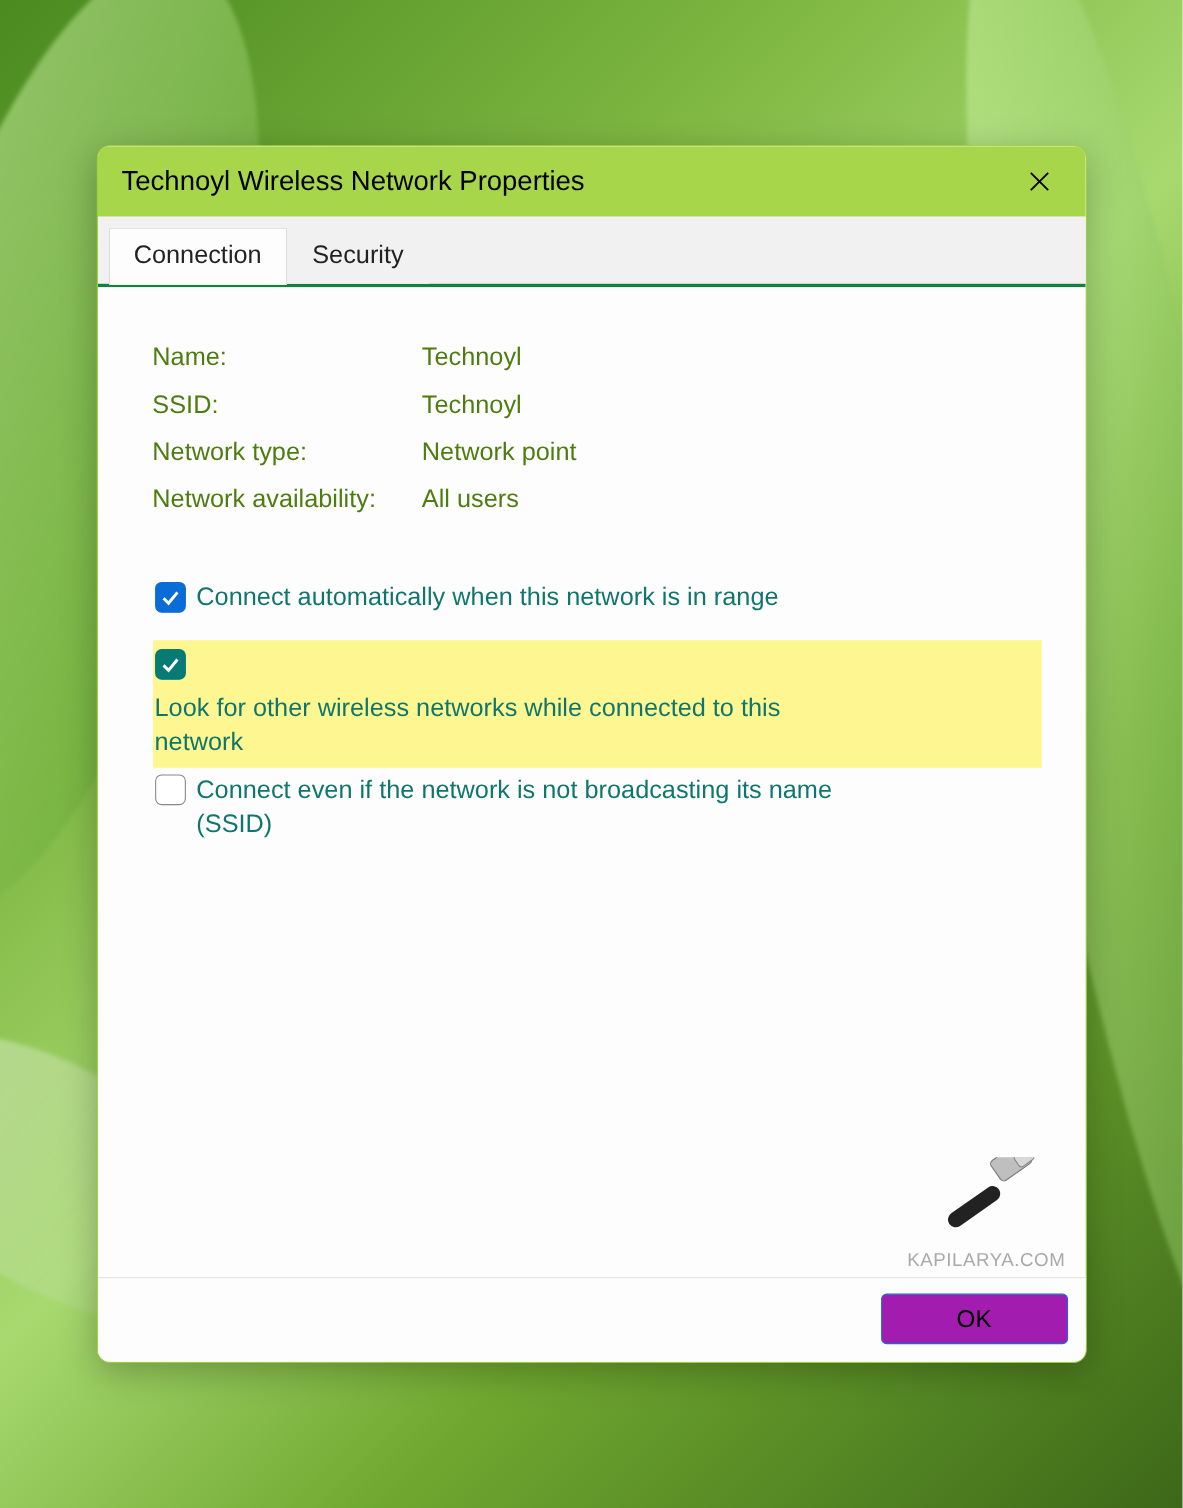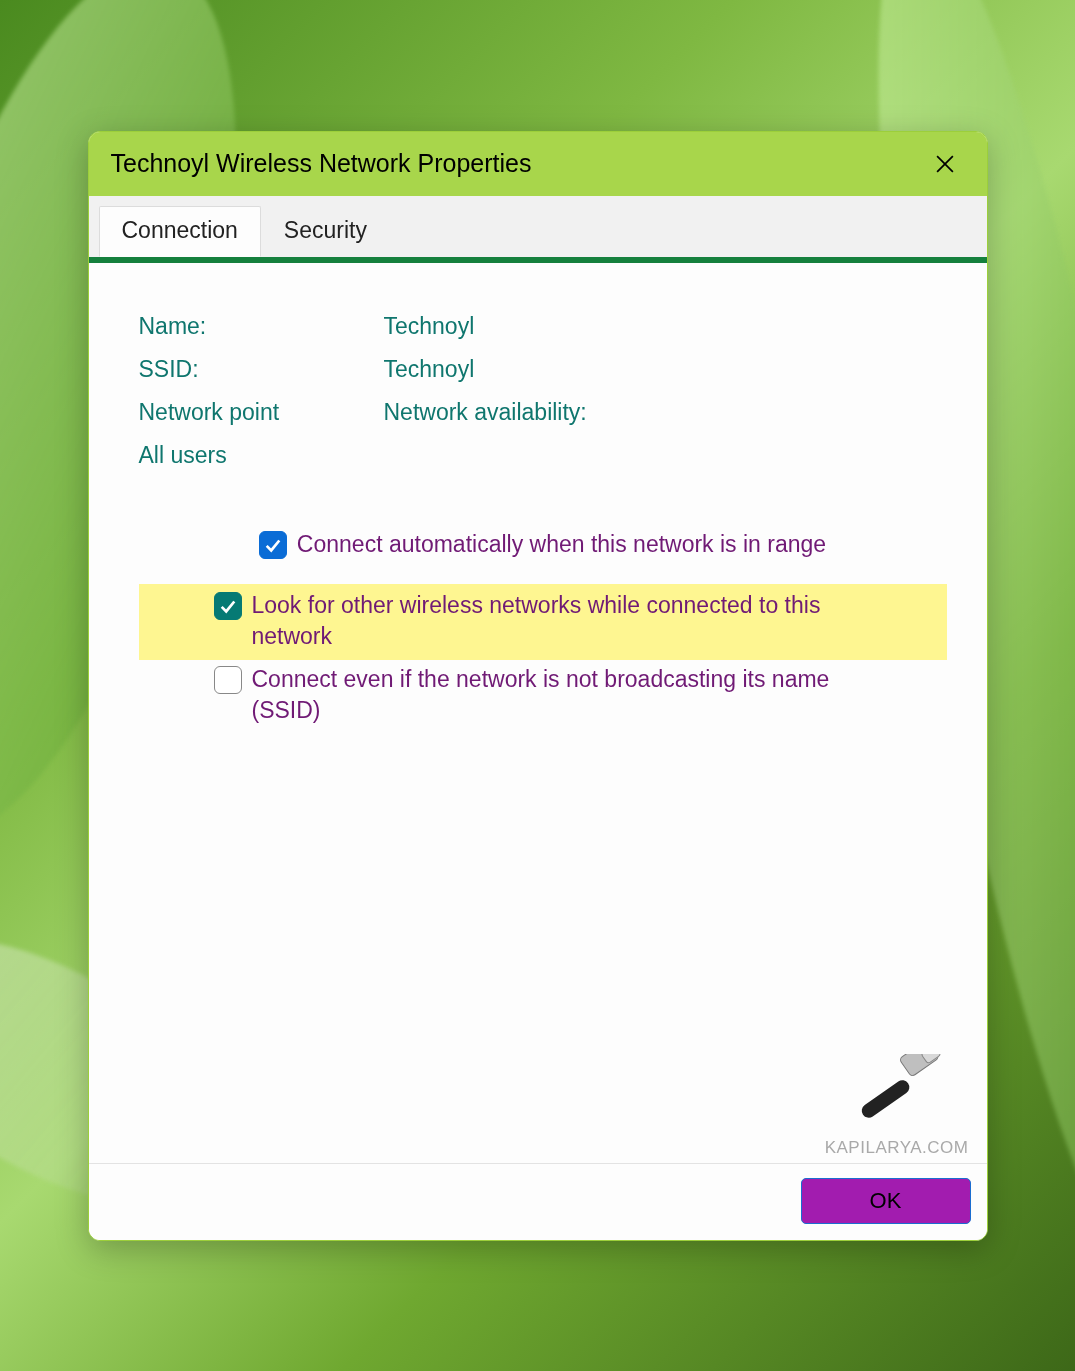--- a/index.html
+++ b/index.html
@@ -47,25 +47,24 @@
   }
   .close-btn {
     width: 40px; height: 40px;
     display: flex; align-items: center; justify-content: center;
     cursor: pointer;
     font-size: 20px;
   }
   .close-btn svg { width: 18px; height: 18px; }
   .tab-area {
     background: #f1f1f1;
-    border-bottom: 6px solid #15803d;
+    border-bottom: 3px solid #15803d;
     padding: 10px 0 0 10px;
     display: flex;
     gap: 0;
-    align-items: center;
   }
   .tab {
     padding: 10px 22px 12px 22px;
     font-size: 23px;
     color: #222;
     background: #f1f1f1;
     border: 1px solid transparent;
     cursor: pointer;
   }
   .tab.active {
@@ -78,38 +77,38 @@
   .content {
     padding: 50px 40px 20px 50px;
     min-height: 900px;
     position: relative;
   }
   .info-grid {
     display: grid;
     grid-template-columns: 245px auto;
     row-gap: 16px;
     font-size: 23px;
-    color: #0f766e;
+    color: #4d7c0f;
     margin-bottom: 56px;
   }
   .check-row {
     display: flex;
     align-items: flex-start;
     gap: 10px;
     font-size: 23px;
-    color: #701a75;
+    color: #0f766e;
     padding: 4px 2px;
     margin-bottom: 0px;
     line-height: 1.35;
-    justify-content: center;
   }
   .check-row.highlight {
     background: #fef691;
     margin: 20px 0 0 0;
     padding: 6px 2px 8px 2px;
+    flex-direction: column;
   }
   .chk {
     width: 28px; height: 28px;
     border-radius: 6px;
     border: 1.5px solid #888;
     background: #fff;
     flex-shrink: 0;
     display: flex; align-items: center; justify-content: center;
     margin-top: 2px;
     cursor: pointer;
@@ -173,20 +172,21 @@
     <div class="tab active">Connection</div>
     <div class="tab">Security</div>
   </div>
 
   <div class="content">
     <div class="info-grid">
       <div>Name:</div>
       <div>Technoyl</div>
       <div>SSID:</div>
       <div>Technoyl</div>
+      <div>Network type:</div>
       <div>Network point</div>
       <div>Network availability:</div>
       <div>All users</div>
     </div>
 
     <div class="check-row">
       <div class="chk blue">
         <svg viewBox="0 0 20 20">
             <polyline points="3,11 8,16 17,5"></polyline>
           </svg>

